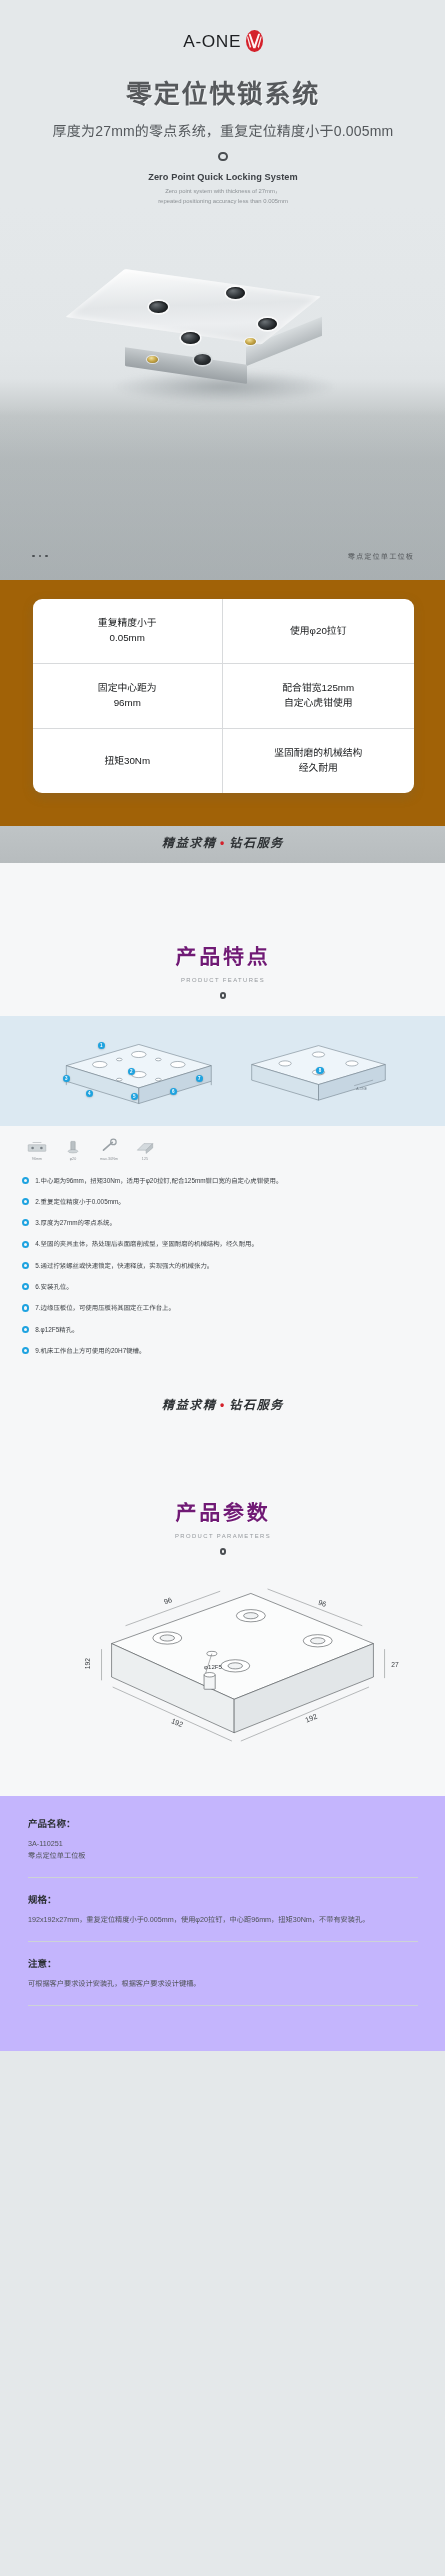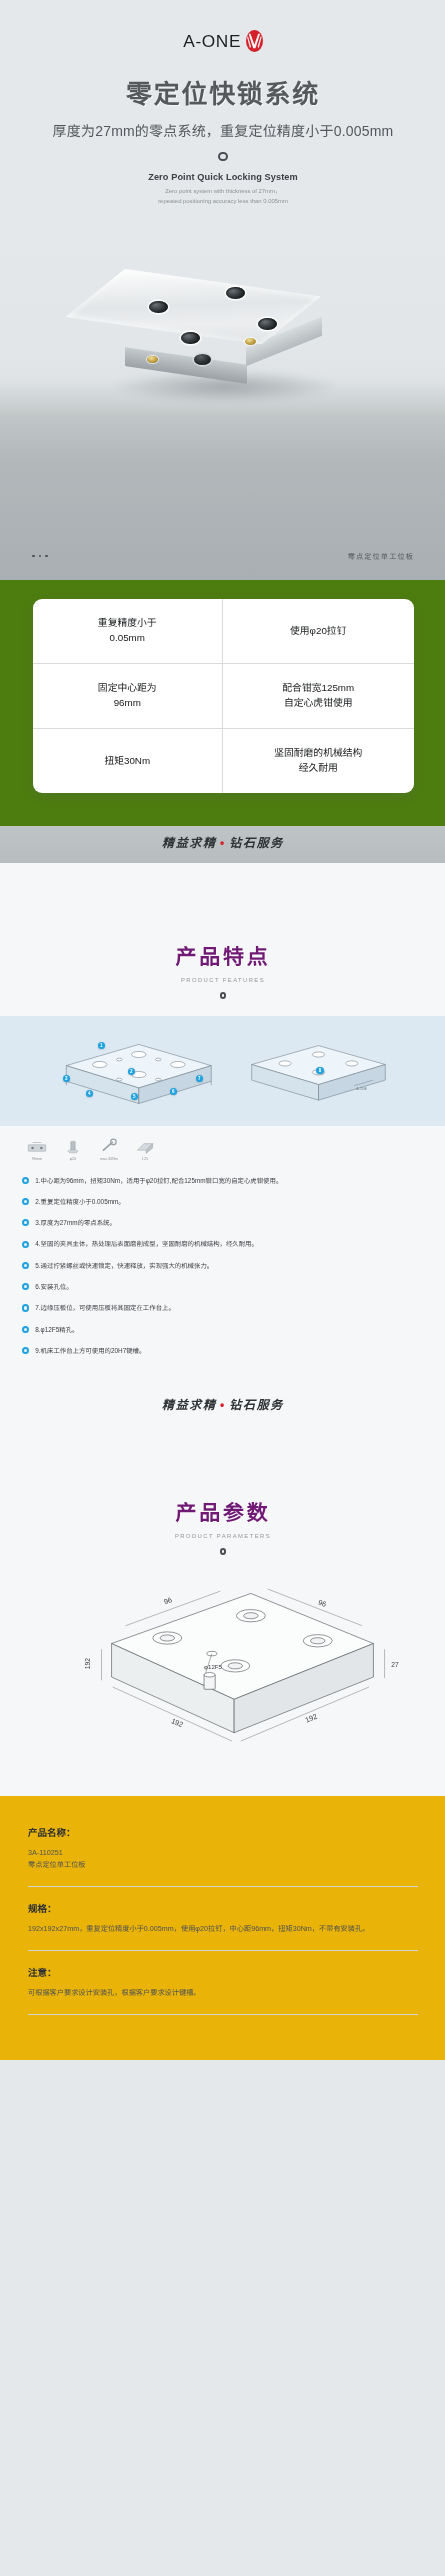--- a/index.html
+++ b/index.html
@@ -112,21 +112,21 @@
   .caption-row {
     position:absolute; left:0; right:0; bottom:19px;
     display:flex; align-items:center; justify-content:space-between;
     padding:0 32px;
   }
   .dots { display:flex; gap:3.9px; }
   .dots span { width:2.8px; height:2.8px; background:#4b5053; border-radius:50%; display:block; }
   .caption-label { font-size:7.2px; color:#55595c; letter-spacing:1.1px; }
 
   
-  .spec-section { background:#4d7c0f; padding:19px 0 33px; }
+  .spec-section { background:#a16207; padding:19px 0 33px; }
   .spec-card {
     width:381px; margin:0 auto; background:#fff; border-radius:9px;
     box-shadow:0 3.9px 11px rgba(90,98,102,.22);
     display:grid; grid-template-columns:1fr 1fr;
     overflow:hidden;
   }
   .spec-cell {
     padding:17.3px 6.7px; text-align:center;
     font-size:9.8px; color:#17191b; line-height:1.5;
     display:flex; align-items:center; justify-content:center; min-height:58px;
@@ -192,21 +192,21 @@
   .feat-text { font-size:6.4px; color:#3b3f43; line-height:1.5; }
 
   
   .params { background:#f6f7f8; padding:14.5px 0 0; }
   .tagline-bar2 { background:#f6f7f8; text-align:center; padding:2.2px 0 21px; }
 
   .blueprint { background:#f6f7f8; padding:5.6px 0 0; text-align:center; }
   .blueprint-box { width:390px; margin:0 auto; position:relative; }
 
   
-  .spec-table { background:#eab308; padding:29px 0 30px; }
+  .spec-table { background:#c4b5fd; padding:20px 0 30px; }
   .st-inner { width:390px; margin:0 auto; }
   .st-row { display:flex; }
   .st-col { flex:1; }
   .st-label { font-size:9.5px; font-weight:bold; color:#2c3034; margin-bottom:7.2px; }
   .st-value { font-size:7.2px; color:#4e5256; line-height:1.7; }
   .st-rule { height:0.6px; background:#cdd3d6; margin:14.5px 0; }
   .st-body { font-size:7.2px; color:#4e5256; line-height:1.9; }
 </style>
 </head>
 <body>

